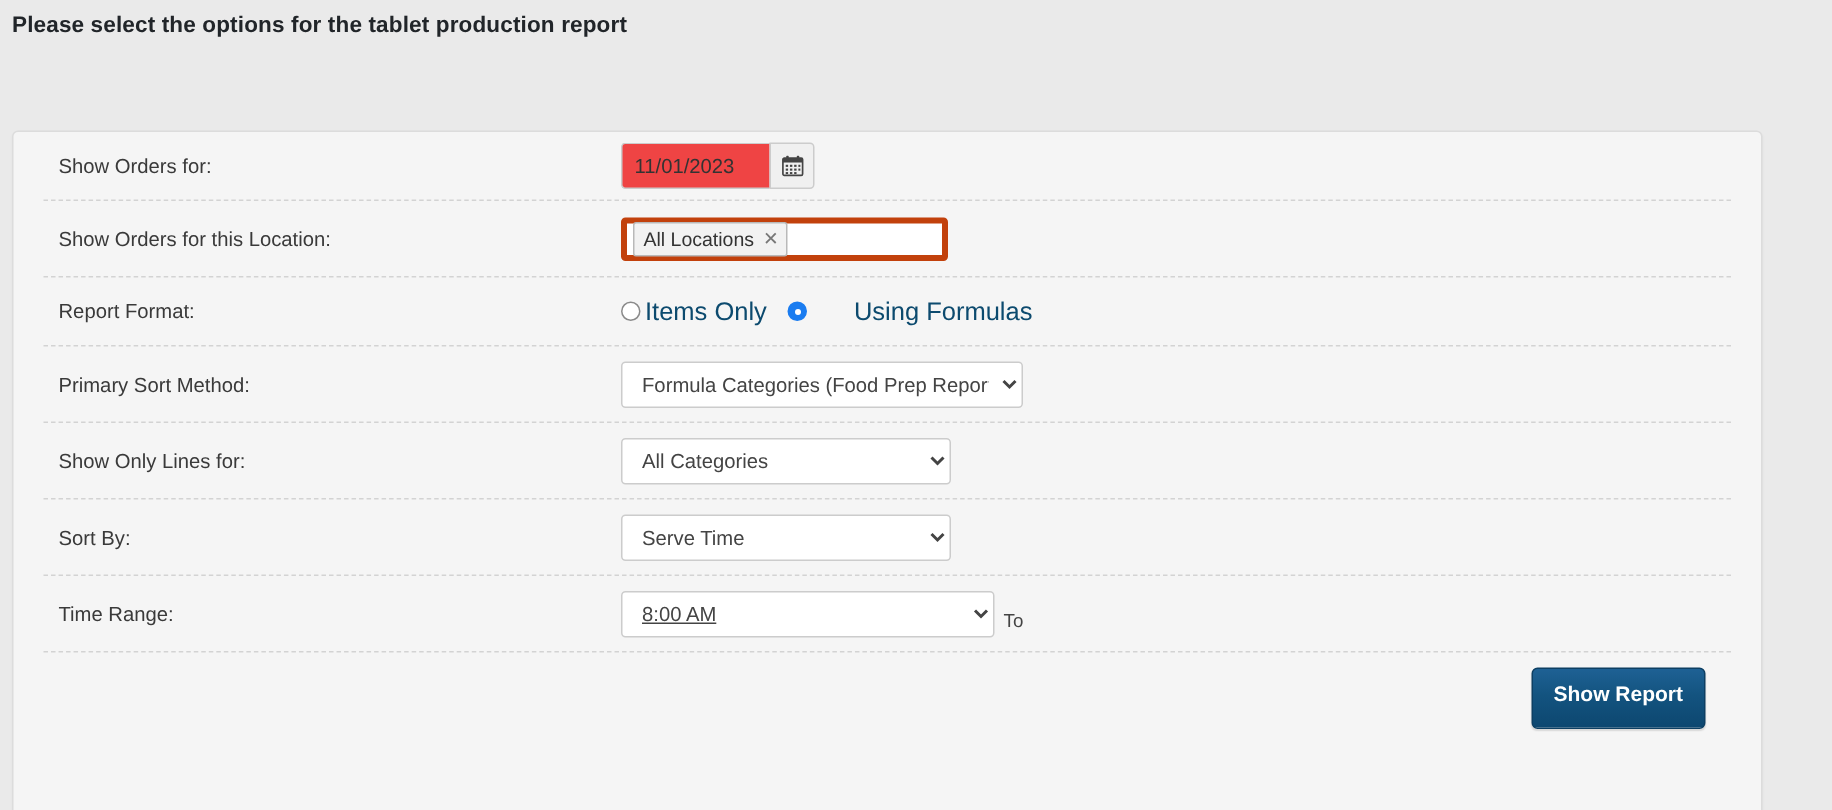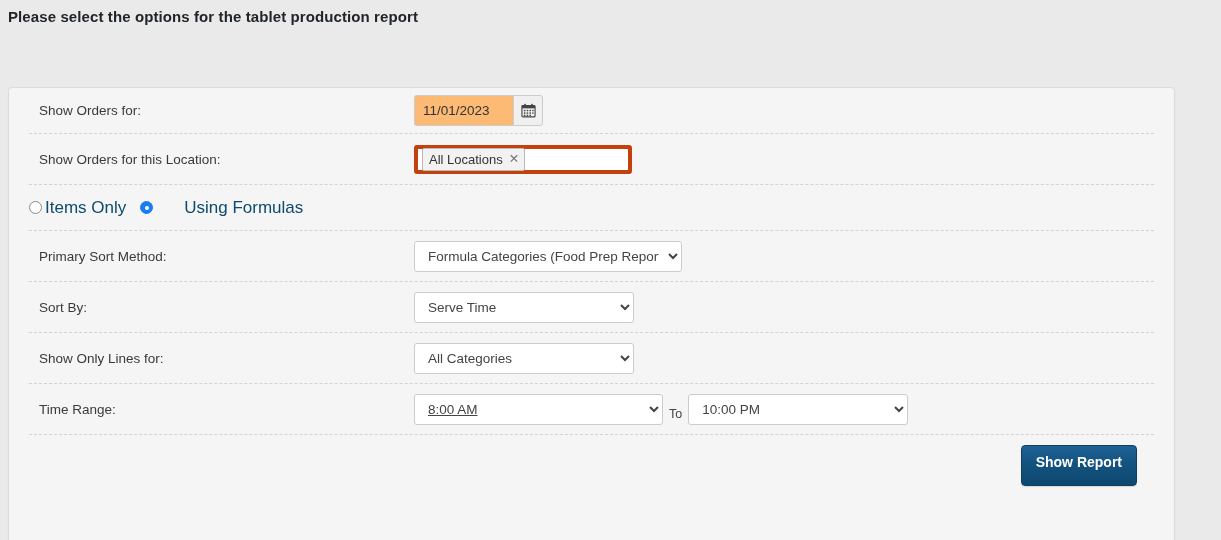--- a/index.html
+++ b/index.html
@@ -67,21 +67,21 @@
   .date-group {
     display: flex;
     align-items: stretch;
     height: 31px;
   }
   .date-input {
     width: 99px;
     border: 1px solid #ccc;
     border-right: none;
     border-radius: 3px 0 0 3px;
-    background: #fdba74;
+    background: #ef4444;
     font-family: "Liberation Sans", sans-serif;
     font-size: 13.5px;
     color: #333;
     padding: 0 8px;
     outline: none;
     box-sizing: border-box;
   }
   .date-btn {
     width: 30px;
     border: 1px solid #ccc;
@@ -266,20 +266,21 @@
       <div class="tag-field">
         <span class="tag">
           <span>All Locations</span>
           <span class="tag-remove">✕</span>
         </span>
       </div>
     </div>
   </div>
 
   <div class="form-row">
+    <div class="row-label">Report Format:</div>
     <div class="row-control">
       <label class="radio-wrap">
         <span class="radio-dot"></span>
         <span>Items Only</span>
       </label>
       <label class="radio-wrap">
         <span class="radio-dot checked"></span>
         <span>Using Formulas</span>
       </label>
     </div>
@@ -289,47 +290,44 @@
     <div class="row-label">Primary Sort Method:</div>
     <div class="row-control">
       <select class="sel sel-wide">
         <option>Formula Categories (Food Prep Report)</option>
       </select>
     </div>
   </div>
 
 
   <div class="form-row tall">
+    <div class="row-label">Show Only Lines for:</div>
+    <div class="row-control">
+      <select class="sel sel-std">
+        <option>All Categories</option>
+      </select>
+    </div>
+  </div>
+
+  <div class="form-row tall">
     <div class="row-label">Sort By:</div>
     <div class="row-control">
       <select class="sel sel-std">
         <option>Serve Time</option>
-      </select>
-    </div>
-  </div>
-
-  <div class="form-row tall">
-    <div class="row-label">Show Only Lines for:</div>
-    <div class="row-control">
-      <select class="sel sel-std">
-        <option>All Categories</option>
       </select>
     </div>
   </div>
 
   <div class="form-row tall">
     <div class="row-label">Time Range:</div>
     <div class="row-control">
       <select class="sel sel-time">
         <option>8:00 AM</option>
       </select>
       <span class="to-label">To</span>
-      <select class="sel sel-time2">
-        <option>10:00 PM</option>
-      </select>
     </div>
   </div>
 
   <div class="footer-row">
     <button class="btn-primary">Show Report</button>
   </div>
 
 </div>
 
 </body></html>

